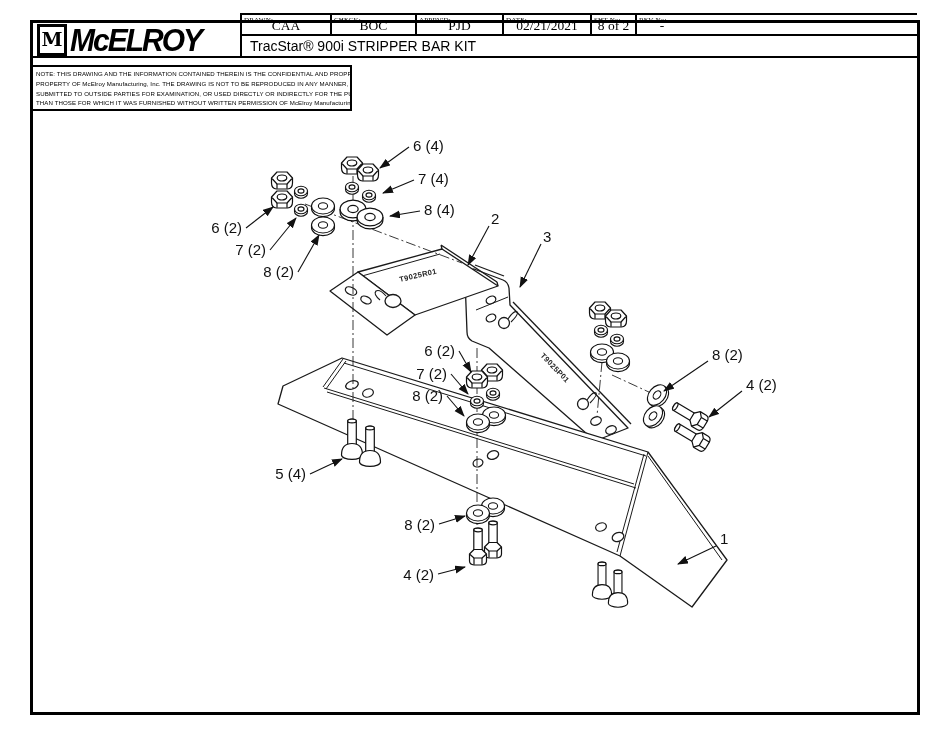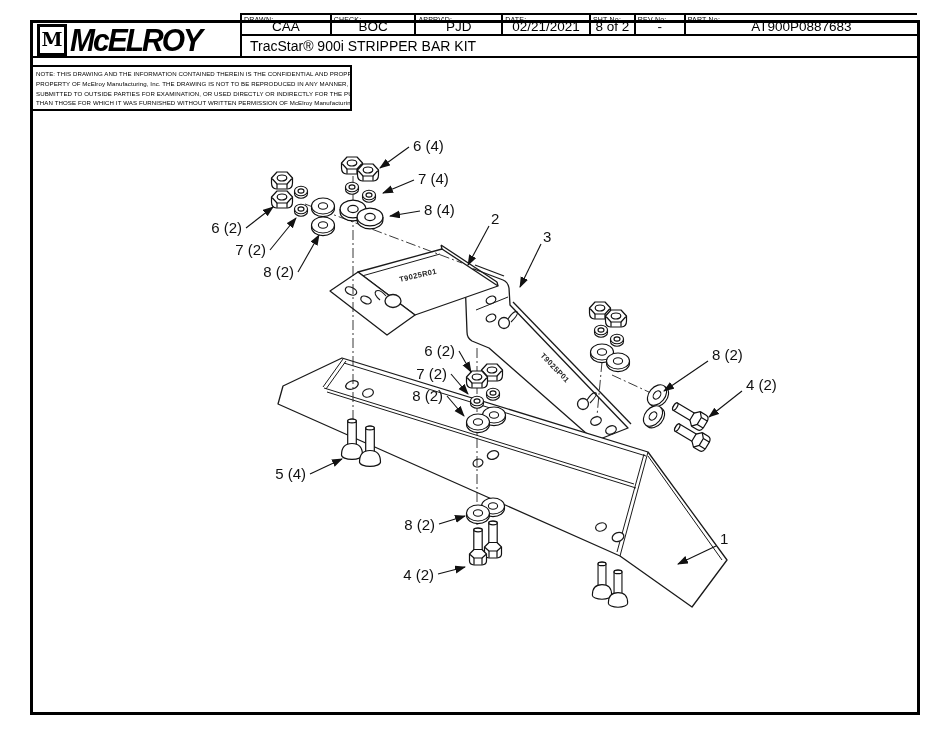--- a/index.html
+++ b/index.html
@@ -8,21 +8,21 @@
   .frame{position:absolute;left:30px;top:20px;width:884px;height:689px;
          border:3px solid #000;}
   .logo-box{position:absolute;left:33px;top:23px;width:207px;height:35px;
             border-bottom:2px solid #000;display:flex;align-items:center;padding-left:4px;box-sizing:border-box;}
   .logo-mark{width:24px;height:26px;border:3px solid #000;display:flex;align-items:center;justify-content:center;
              font-family:"DejaVu Serif",serif;font-weight:bold;font-size:19px;line-height:1;}
   .logo-text{font-weight:900;font-style:italic;font-size:30px;letter-spacing:-2px;margin-left:3px;
              transform:scaleY(1.05);white-space:nowrap;}
   .fields-row{position:absolute;left:240px;top:13px;width:677px;height:23px;display:flex;
               border-left:2px solid #000;border-top:2px solid #000;border-bottom:2px solid #000;box-sizing:border-box;}
-  .field-cell{position:relative;border-right:2px solid #000;box-sizing:border-box;height:100%;}
+  .field-cell{position:relative;border-right:2px solid #000;box-sizing:border-box;height:100%;font-family:Liberation Serif, serif;}
   .field-cell:last-child{border-right:none;}
   .field-label{position:absolute;left:2px;top:1px;font-size:7px;color:#000;letter-spacing:.2px;}
   .field-value{position:absolute;left:0;right:0;bottom:0px;text-align:center;font-size:13.5px;}
   .title-row{position:absolute;left:240px;top:36px;width:677px;height:22px;
              border-left:2px solid #000;border-bottom:2px solid #000;box-sizing:border-box;
              display:flex;align-items:center;padding-left:8px;font-size:14px;}
   .note-box{position:absolute;left:31px;top:65px;width:321px;height:46px;border:2px solid #000;
             box-sizing:border-box;padding:2px 3px;font-size:6.1px;line-height:9.8px;letter-spacing:.1px;
             white-space:nowrap;overflow:hidden;}
   svg{position:absolute;left:0;top:0;}
@@ -59,24 +59,20 @@
       <span class="field-label">DATE:</span>
       <span class="field-value">02/21/2021</span>
     </div>
     <div class="field-cell" style="width:45px">
       <span class="field-label">SHT No:</span>
       <span class="field-value">8 of 2</span>
     </div>
     <div class="field-cell" style="width:50px">
       <span class="field-label">REV No:</span>
       <span class="field-value">-</span>
-    </div>
-    <div class="field-cell" style="width:232px">
-      <span class="field-label">PART No:</span>
-      <span class="field-value">AT900P0887683</span>
     </div>
   </div>
 
   <div class="title-row">TracStar® 900i STRIPPER BAR KIT</div>
 
   <div class="note-box">
     <div>NOTE: THIS DRAWING AND THE INFORMATION CONTAINED THEREIN IS THE CONFIDENTIAL AND PROPRIETARY</div>
     <div>PROPERTY OF McElroy Manufacturing, Inc. THE DRAWING IS NOT TO BE REPRODUCED IN ANY MANNER,</div>
     <div>SUBMITTED TO OUTSIDE PARTIES FOR EXAMINATION, OR USED DIRECTLY OR INDIRECTLY FOR THE PURPOSES OTHER</div>
     <div>THAN THOSE FOR WHICH IT WAS FURNISHED WITHOUT WRITTEN PERMISSION OF McElroy Manufacturing, Inc.</div>

